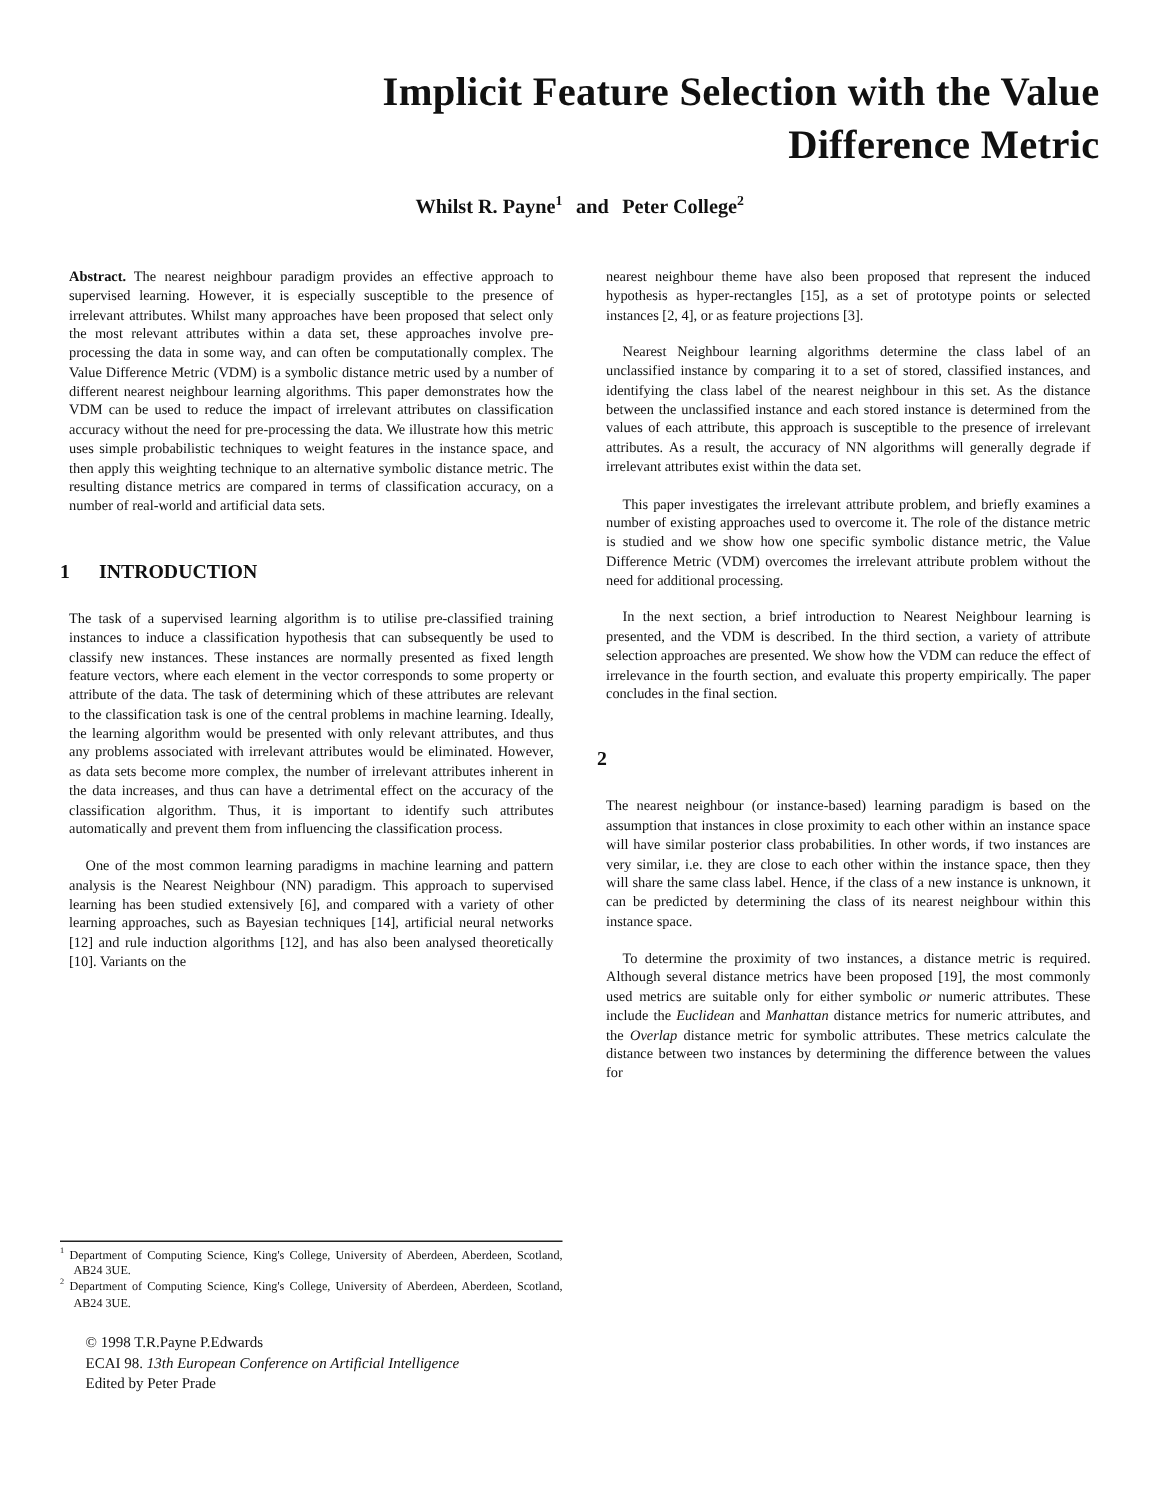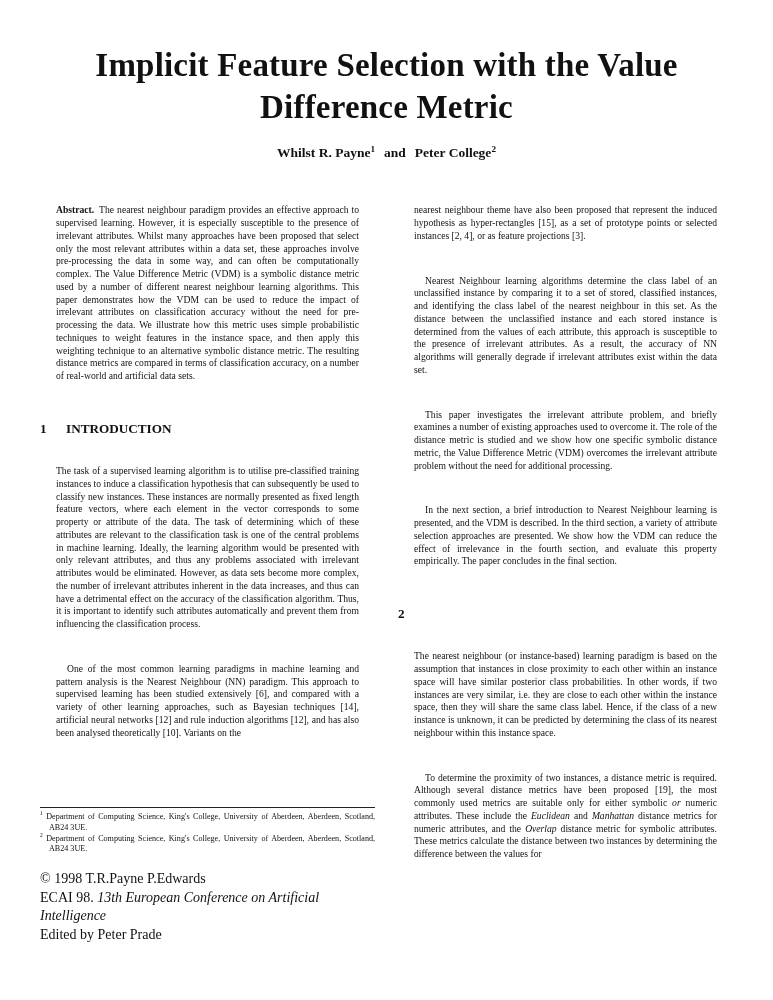--- a/index.html
+++ b/index.html
@@ -7,23 +7,23 @@
   body {
     width: 773px;
     height: 1000px;
     overflow: hidden;
     font-family: "Liberation Serif", "DejaVu Serif", serif;
     color: #111111;
   }
   .page { width: 773px; height: 1000px; padding: 44px 40px 0 40px; background: #ffffff; }
 
   .title {
-    text-align: center;
+    text-align: right;
     font-weight: bold;
-    font-size: 33px;
+    font-size: 27px;
     line-height: 1.28;
     letter-spacing: 0.2px;
   }
   .title span { display: block; }
 
   .authors {
     text-align: center;
     font-size: 13.5px;
     font-weight: bold;
     margin-top: 17px;
@@ -40,21 +40,21 @@
   }
   .col {
     width: 335px;
     flex: none;
     display: flex;
     flex-direction: column;
     font-size: 9.6px;
     line-height: 1.33;
     text-align: justify;
   }
-  p.para { text-indent: 11px; margin: 16px; }
+  p.para { text-indent: 11px; margin: 6px; }
   p.first { text-indent: 0; }
   .abstract-label { font-weight: bold; padding-right: 5px; }
 
   .sec-heading {
     display: flex;
     font-weight: bold;
     font-size: 13.2px;
     line-height: 1.3;
     margin: 21px 0 12px 0;
     text-align: left;
@@ -66,23 +66,24 @@
   .footnotes {
     border-top: 1px solid #222222;
     padding-top: 4px;
     font-size: 8.1px;
     line-height: 1.32;
     text-align: justify;
   }
   .footnote { padding-left: 9px; text-indent: -9px; }
   .imprint {
     margin-top: 15px;
-    font-size: 14px;
+    font-size: 10px;
     line-height: 1.33;
     text-align: left;
+    margin-left: 17px;
   }
   .it { font-style: italic; font-family: Liberation Serif, serif; }
 </style>
 </head>
 <body>
 
 <div class="page">
 
   <h1 class="title">
     <span>Implicit Feature Selection with the Value</span>

